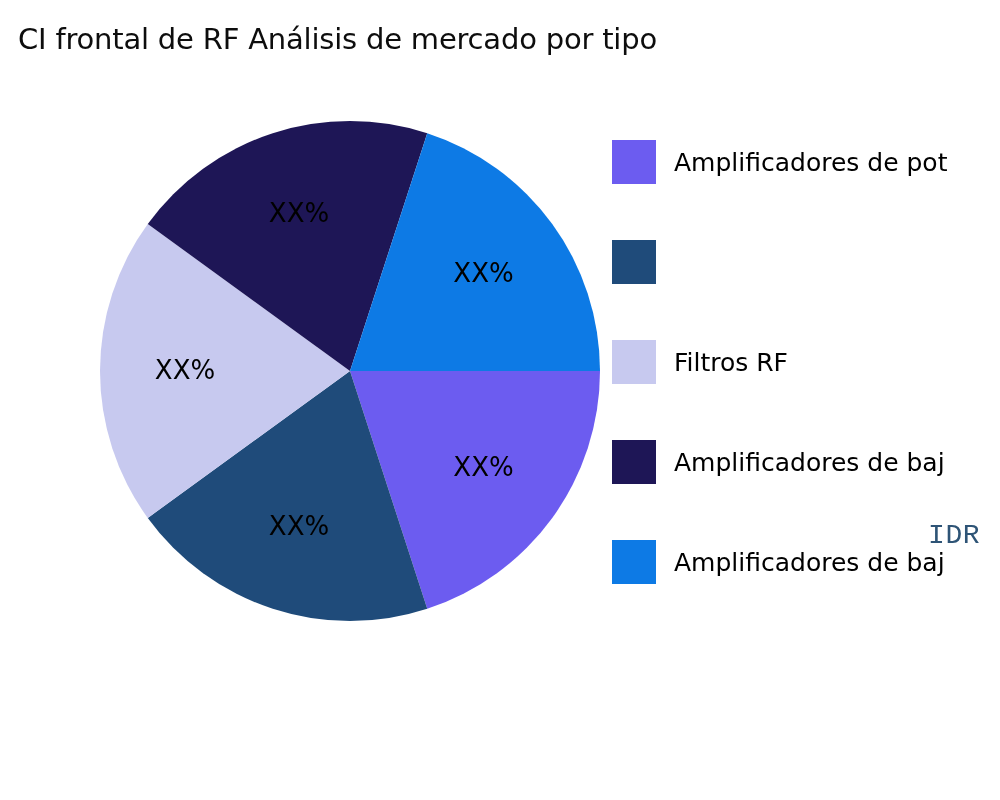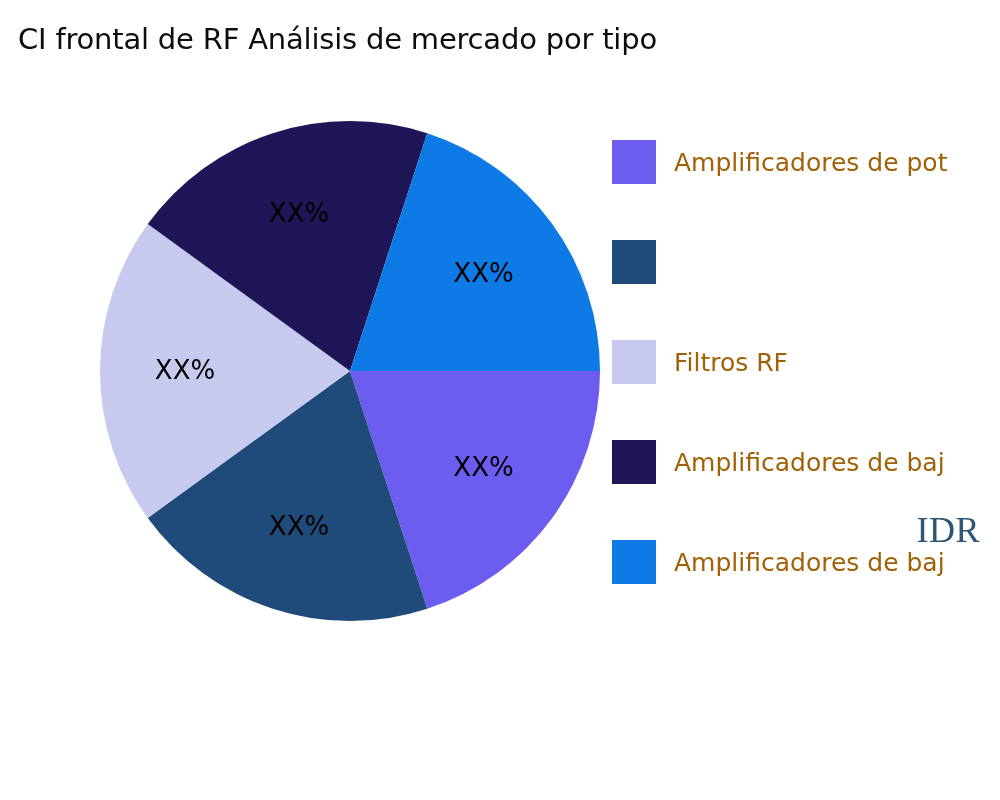--- a/index.html
+++ b/index.html
@@ -64,31 +64,31 @@
     overflow: visible;
   }
   .legend-swatch {
     width: 44px;
     height: 44px;
     flex: 0 0 44px;
     margin-right: 18px;
   }
   .legend-label {
     font-size: 25px;
-    color: #a16207;
+    color: #000000;
     line-height: 1;
     white-space: nowrap;
   }
   #watermark {
     position: absolute;
     right: 20px;
     bottom: 14px;
-    font-size: 36px;
+    font-size: 28px;
     color: #2e5476;
-    font-family: Liberation Serif, serif;
+    font-family: Liberation Mono, monospace;
     letter-spacing: 0.5px;
   }
 </style>
 </head>
 <body>
 
 <div id="chart-root">
 
   <div id="chart-title">CI frontal de RF Análisis de mercado por tipo</div>
 

